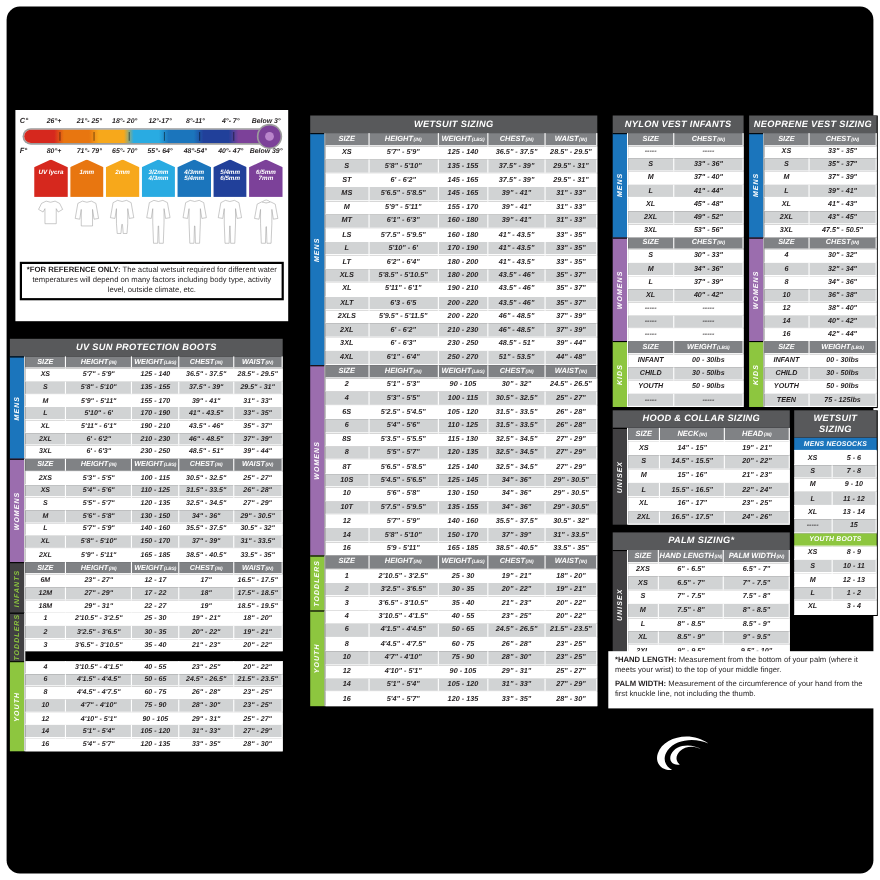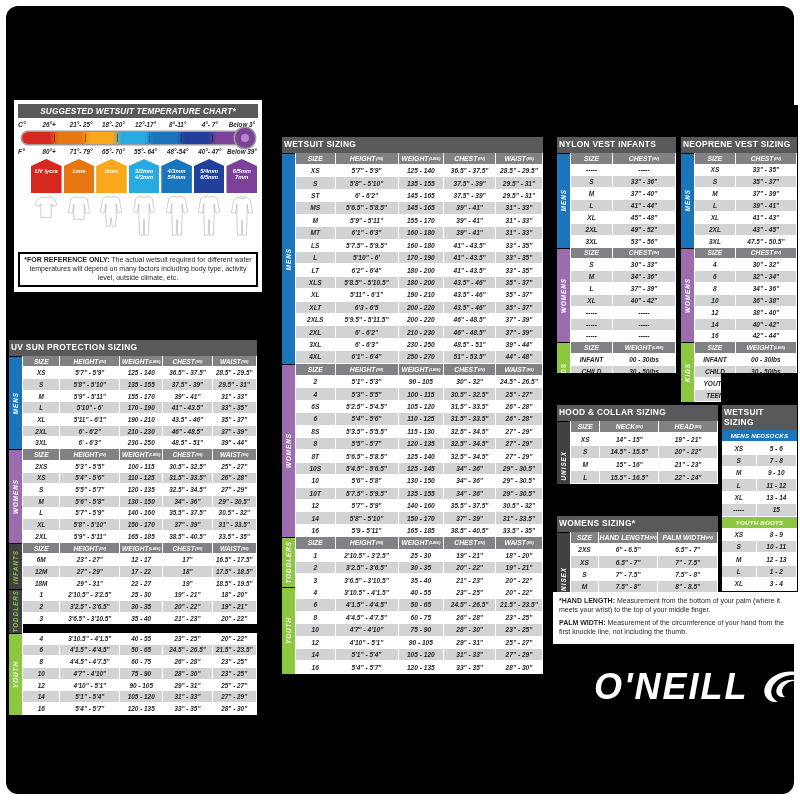--- a/index.html
+++ b/index.html
@@ -2,22 +2,22 @@
 <html><head>
 <meta charset="utf-8">
 <style>
   * { margin:0; padding:0; box-sizing:border-box; }
   body { background:#fff; font-family:"Liberation Sans", sans-serif; }
   .page { position:relative; width:800px; height:800px; background:#fff; overflow:hidden; }
   .canvas { position:absolute; inset:6px; background:#000; border-radius:12px; }
 
   
   .sizing-panel { position:absolute; background:#000; padding:0 1px 1px 1px; --rh:12.4px; --fs:6.8px; }
-  .panel-title { background:#58595B; color:#fff; font-weight:bold; 
-                 font-size:8.4px; padding:3px 2px; letter-spacing:.3px; line-height:1.15;margin-top:32px; }
+  .panel-title { background:#58595B; color:#fff; font-weight:bold; font-style:italic;
+                 text-align:center; font-size:8.4px; padding:3px 2px; letter-spacing:.3px; line-height:1.15; }
   .tbody { background:#000; }
   .sec { display:flex; }
   .strip { flex:0 0 13px; display:flex; align-items:center; justify-content:center; border-top:1px solid #000; }
   .striptext { writing-mode:vertical-rl; transform:rotate(180deg); color:#fff; font-size:6.3px;
                font-weight:bold; font-style:italic; letter-spacing:1px; }
   .rows { flex:1; border-left:1px solid #fff; }
   .row { display:flex; height:var(--rh); background:#fff; border-bottom:1px solid #fff; }
   .row.alt { background:#D1D3D4; }
   .row.hdr { background:#808285; }
   .cell { display:flex; align-items:center; justify-content:center; height:100%;
@@ -70,21 +70,20 @@
   .logo { position:absolute; left:594px; top:666px; display:flex; align-items:center; gap:12px; }
   .logo-text { color:#fff; font-size:36px; font-weight:bold; font-style:italic; letter-spacing:2px; }
 </style>
 </head>
 <body>
 
 <div class="page">
   <div class="canvas"></div>
 
   <div class="temp-panel">
-    <div class="temp-title">SUGGESTED WETSUIT TEMPERATURE CHART*</div>
     <div class="temp-row" id="crow">
         <span class="tlabel">C°</span>
         <span class="tval">26°+</span>
         <span class="tval">21°- 25°</span>
         <span class="tval">18°- 20°</span>
         <span class="tval">12°-17°</span>
         <span class="tval">8°-11°</span>
         <span class="tval">4°- 7°</span>
         <span class="tval">Below 3°</span>
       </div>
@@ -171,21 +170,21 @@
             <path d="M13 4 Q19 7 25 4 L31 7 L34.5 26 L28.5 27 L26.5 14 L26.5 33 L25.5 59 L20 59 L19.3 37 L18.7 37 L18 59 L12.5 59 L11.5 33 L11.5 14 L9.5 27 L3.5 26 L7 7 Z"></path>
           </svg>
         </div>
       </div>
     <div class="temp-note">
       <b>*FOR REFERENCE ONLY:</b><span> The actual wetsuit required for different water temperatures will depend on many factors including body type, activity level, outside climate, etc.</span>
     </div>
   </div>
 
   <div class="sizing-panel pos-uv">
-    <div class="panel-title">UV SUN PROTECTION SIZING</div>
+    <div class="panel-title">UV SUN PROTECTION BOOTS</div>
     <div class="tbody">
         <div class="sec">
           <div class="strip" style="background: rgb(27, 117, 188);">
             <span class="striptext">MENS</span>
           </div>
           <div class="rows">
             <div class="row hdr">
               <div class="cell" style="width: 16%;">SIZE</div>
               <div class="cell" style="width: 25.5%;">HEIGHT<span class="hsup">(IN)</span></div>
               <div class="cell" style="width: 18.5%;">WEIGHT<span class="hsup">(LBS)</span></div>
@@ -1072,21 +1071,21 @@
           <div class="cell" style="width: 54%;">1 - 2</div>
         </div>
         <div class="row">
           <div class="cell" style="width: 46%;">XL</div>
           <div class="cell" style="width: 54%;">3 - 4</div>
         </div>
       </div>
   </div>
 
   <div class="sizing-panel pos-glove">
-    <div class="panel-title">WOMENS SIZING*</div>
+    <div class="panel-title">PALM SIZING*</div>
     <div class="tbody">
         <div class="sec">
           <div class="strip" style="background: rgb(65, 64, 66);">
             <span class="striptext">UNISEX</span>
           </div>
           <div class="rows">
             <div class="row hdr">
               <div class="cell" style="width: 19%;">SIZE</div>
               <div class="cell" style="width: 40.5%;">HAND LENGTH<span class="hsup">(IN)</span></div>
               <div class="cell" style="width: 40.5%;">PALM WIDTH<span class="hsup">(IN)</span></div>
@@ -1130,19 +1129,18 @@
         </div>
       </div>
   </div>
 
   <div class="glove-note">
     <p><b>*HAND LENGTH:</b><span> Measurement from the bottom of your palm (where it meets your wrist) to the top of your middle finger.</span></p>
     <p><b>PALM WIDTH:</b><span> Measurement of the circumference of your hand from the first knuckle line, not including the thumb.</span></p>
   </div>
 
   <div class="logo">
-    <span class="logo-text">O'NEILL</span>
     <svg width="52" height="38" viewBox="0 0 52 38">
       <path fill="#fff" d="M50 10 C34 -2 9 4 4 19 C1 28 8 35 17 34 C10 30 8 23 13 16 C20 6 38 4 50 10 Z"></path>
       <path fill="#fff" d="M45 16 C34 9 20 11 16 20 C13.5 26 18 30 24 29 C20 26 20 21 24 17 C30 11 39 12 45 16 Z"></path>
     </svg>
   </div>
 </div>
 
 </body></html>

